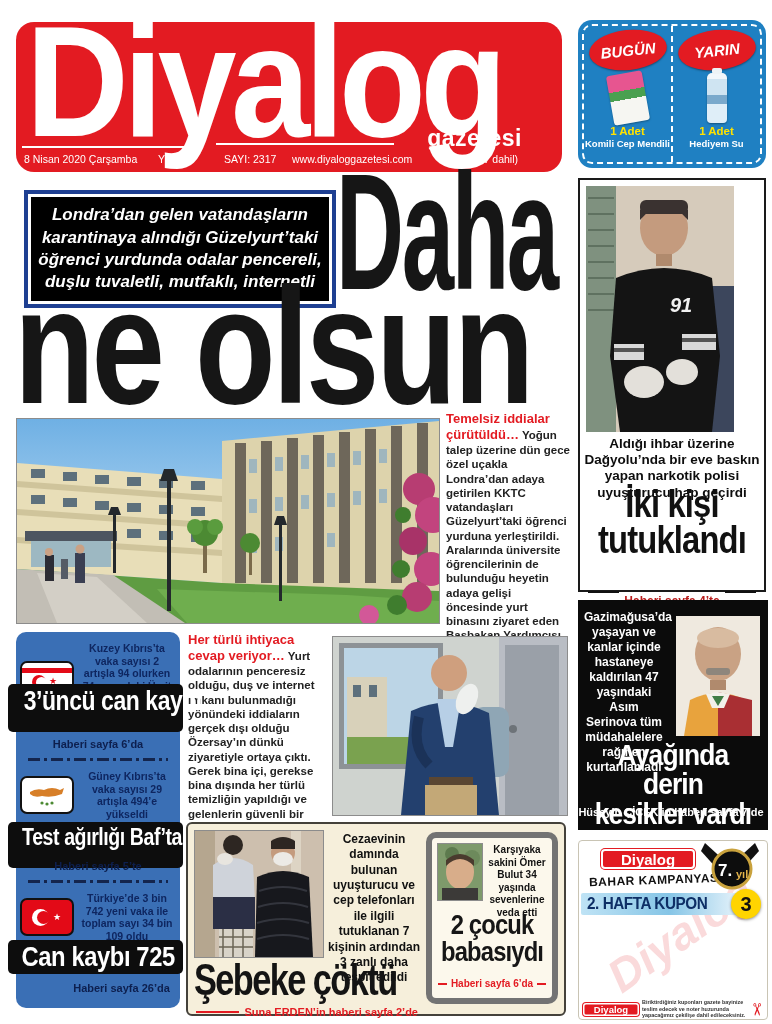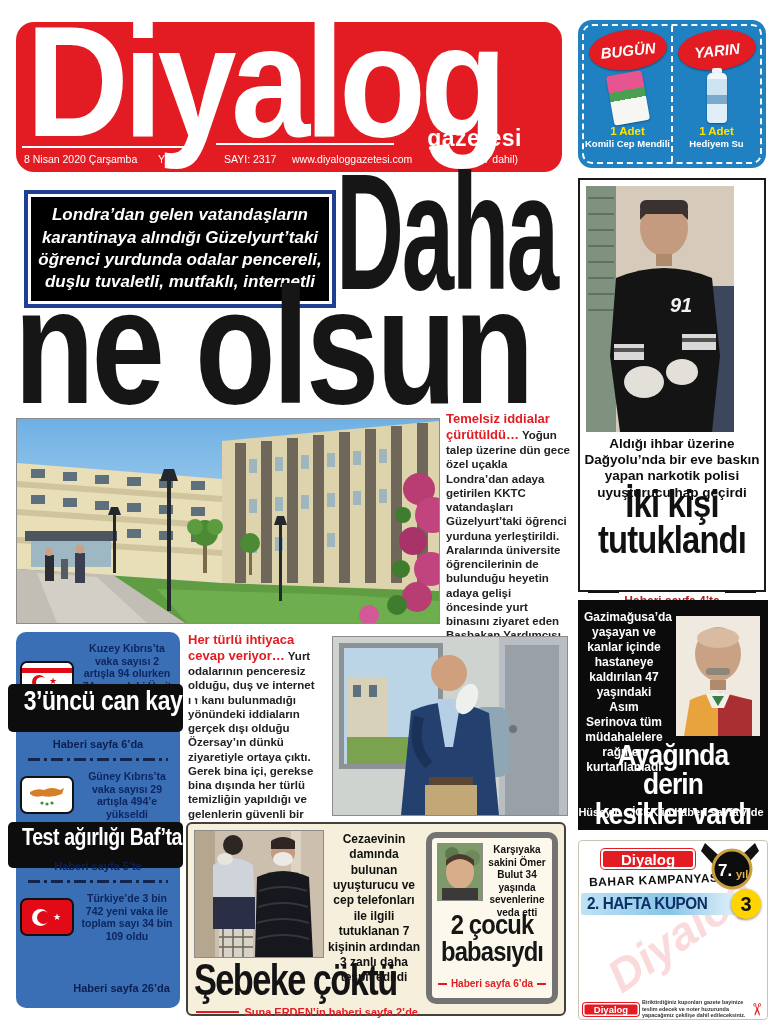--- a/index.html
+++ b/index.html
@@ -411,20 +411,23 @@
     <div class="side-div" style="top:248px;"></div>
 
     <div class="side-row" style="top:260px;">
       <div class="flag turkey">
         <div class="crescent" style="left:10px;top:9px;width:17px;height:17px;background:#fff;"></div>
         <div class="crescent" style="left:15px;top:11px;width:13px;height:13px;background:#e30a17;"></div>
         <div class="star" style="left:31px;top:13px;color:#fff;">★</div>
       </div>
       <div class="side-text">Türkiye’de 3 bin 742 yeni vaka ile toplam sayı 34 bin 109 oldu</div>
     </div>
+    <div class="blackbar" style="top:308px;height:34px;line-height:34px;font-size:28px;">
+      <span>Can kaybı 725</span>
+    </div>
     <div class="side-ref" style="top:350px;padding-left:47px;">Haberi sayfa 26’da</div>
   </div>
 
   <div class="abs cream-box">
     <div class="abs photo-frame" style="left:6px;top:6px;width:130px;height:128px;">
       <svg width="128" height="126" viewBox="0 0 128 126">
         <rect width="128" height="126" fill="#cdbfae"></rect>
         <rect x="0" y="0" width="20" height="126" fill="#b5a68f"></rect>
         <rect x="96" y="0" width="10" height="126" fill="#ddd4c4"></rect>
 

